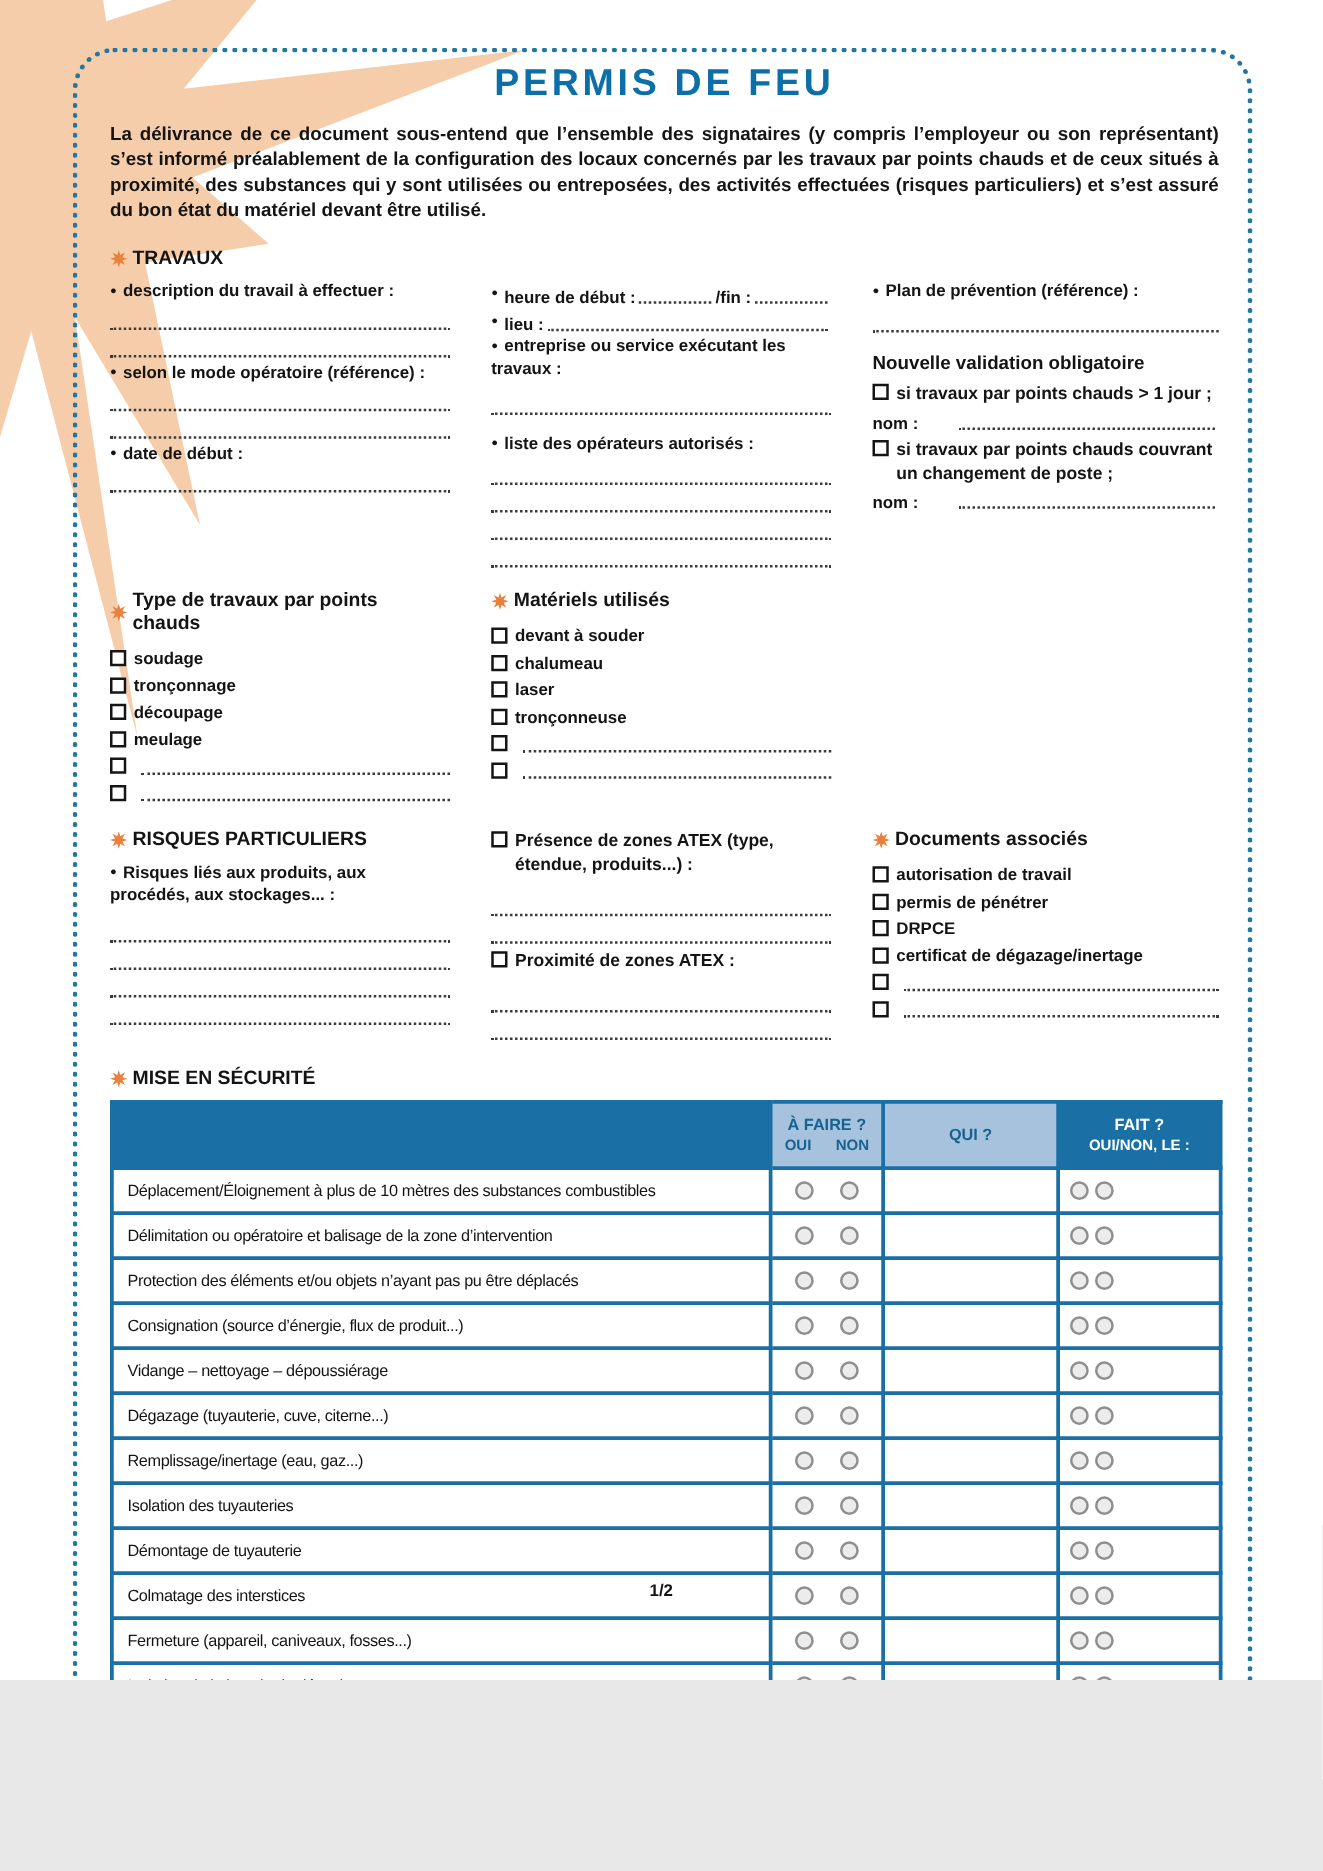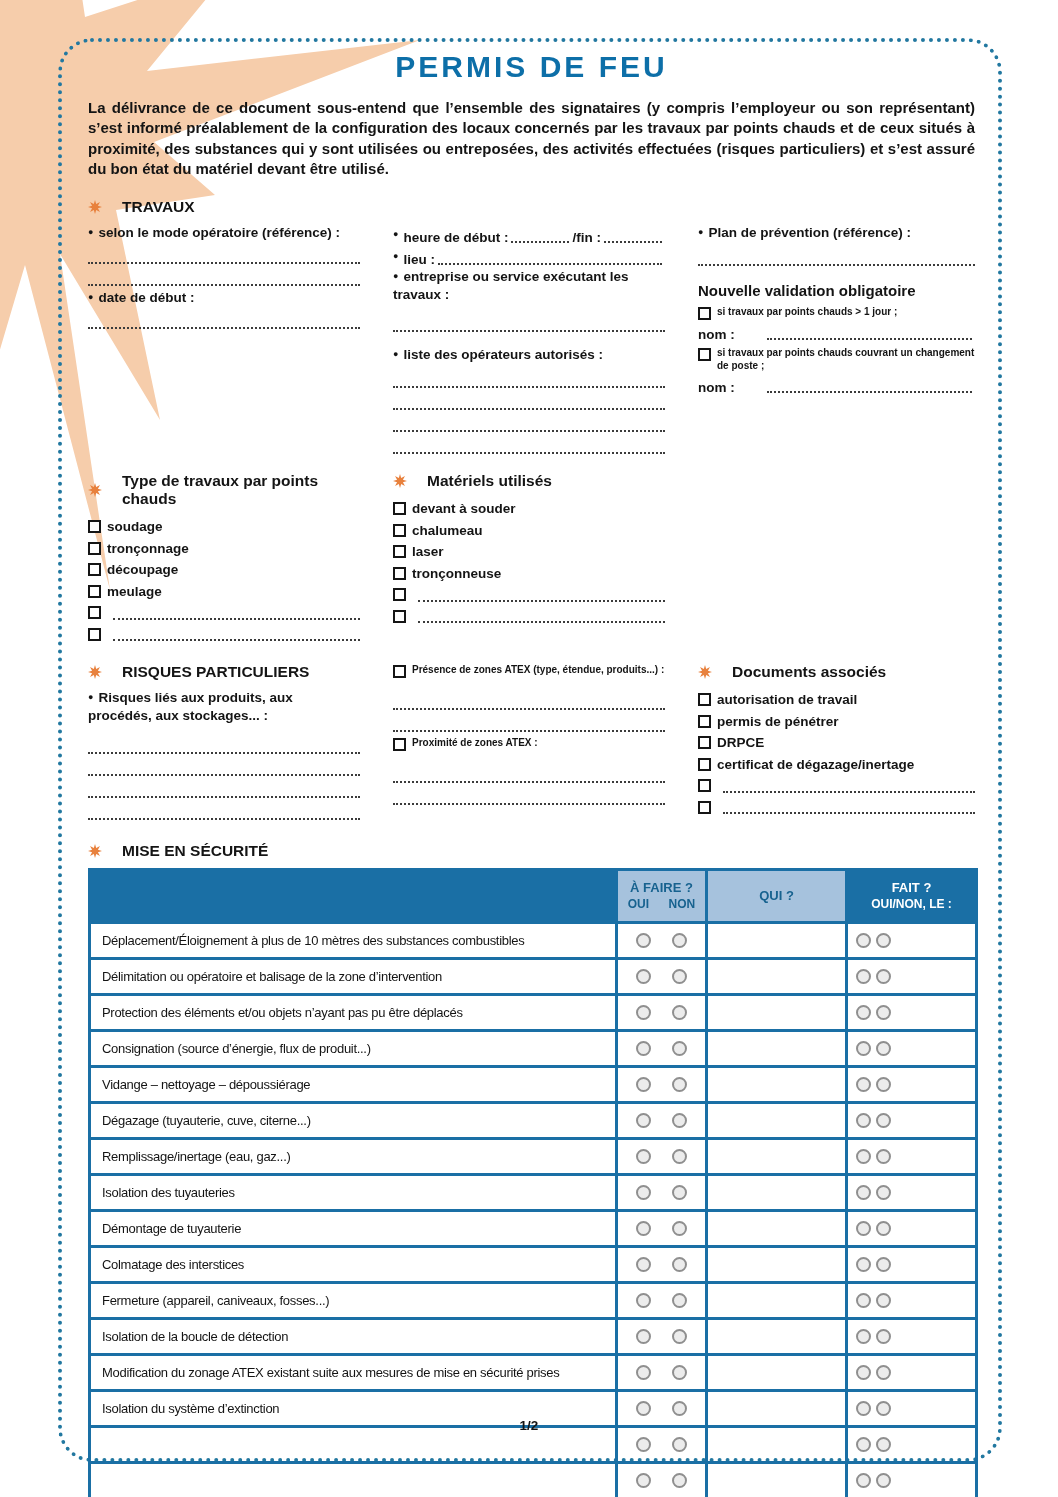--- a/index.html
+++ b/index.html
@@ -1,36 +1,36 @@
 <!DOCTYPE html>
 <html style="--title-blue: #0d6fa8; --table-blue: #1a6fa5; --table-header-light: #a6c2dd; --table-header-text: #17628f; --orange-icon: #e8813d; --starburst-peach: #f6cdab; --border-dots: #2278a0; --text: #141414; --radio-gray: #8f8f8f;"><head>
 <meta charset="utf-8">
 <style>
   html,body{margin:0;padding:0;background:#e8e8e8;}
   .page{
-    position:relative;width:1058px;height:1497px;background:#ffffff;
+    position:relative;width:1058px;height:1344px;background:#ffffff;
     overflow:hidden;margin:0 auto;color:var(--text,#141414);
     font-family:"Liberation Sans",sans-serif;
   }
   
   .starburst{position:absolute;left:-160px;top:-160px;width:720px;height:800px;z-index:0;}
   .starburst polygon{fill:var(--starburst-peach,#f6cdab);}
   
   .border-frame{
     position:absolute;left:58px;top:38px;width:936px;height:1416px;
     border:4px dotted var(--border-dots,#2278a0);border-radius:34px;z-index:1;
   }
   .content{position:absolute;left:88px;top:50px;width:887px;z-index:2;}
   h1.title{
     margin:0 0 14px 0;text-align:center;font-size:30px;font-weight:800;
     letter-spacing:3px;color:var(--title-blue,#0d6fa8);
   }
   .intro{margin:0;font-size:15px;font-weight:600;line-height:1.36;text-align:justify;}
   
-  .sec-head{display:flex;align-items:center;gap:20px;font-size:15.5px;font-weight:800;margin:0 0 8px 0;}
+  .sec-head{display:flex;align-items:center;gap:4px;font-size:15.5px;font-weight:800;margin:0 0 8px 0;}
   .sun{width:14px;height:14px;flex:0 0 14px;}
   .sun polygon{fill:var(--orange-icon,#e8813d);}
   
   .cols3{display:grid;grid-template-columns:272px 272px 277px;justify-content:space-between;}
   .sec{margin-top:18px;}
   
   .dot{font-size:9px;margin-right:5px;position:relative;top:-2px;}
   .lbl{font-size:13.5px;font-weight:600;line-height:1.3;min-height:18px;}
   .line{height:20px;border-bottom:2px dotted #3b3b3b;}
   ul.fields{list-style:none;margin:0;padding:0;}
@@ -39,21 +39,21 @@
   .inline-field .dot{align-self:center;top:0;}
   .fill{flex:1;border-bottom:2px dotted #3b3b3b;height:13px;margin:0 3px 2px 3px;}
   .block-label{font-size:13.5px;font-weight:600;line-height:1.35;margin-bottom:2px;}
   .mt6{margin-top:6px;}.mt10{margin-top:10px;}.mt14{margin-top:14px;}
   
   .cb{flex:0 0 13px;width:13px;height:13px;border:2px solid #151515;background:#fff;display:inline-block;box-sizing:border-box;}
   ul.checklist{list-style:none;margin:0;padding:0;}
   ul.checklist li{display:flex;align-items:center;gap:6px;height:21.5px;font-size:13.5px;font-weight:600;}
   ul.checklist li .cl-fill{display:none;}
   ul.checklist li.blank .cl-fill{display:block;flex:1;border-bottom:2px dotted #3b3b3b;height:12px;}
-  .cb-row{display:flex;align-items:flex-start;gap:6px;font-size:10px;font-weight:600;line-height:1.35;margin-top:4px;}
+  .cb-row{display:flex;align-items:flex-start;gap:6px;font-size:14px;font-weight:600;line-height:1.35;margin-top:4px;}
   .cb-row .cb{margin-top:2px;}
   .nom-row{display:flex;align-items:flex-end;font-size:13.5px;font-weight:600;margin-top:3px;min-height:19px;gap:29px;}
   .subhead{font-size:15px;font-weight:800;margin:16px 0 6px 0;}
   
   .sec-table{margin-top:8px;border-collapse:collapse;width:887px;table-layout:fixed;}
   .sec-table th,.sec-table td{border:3px solid var(--table-blue,#1a6fa5);padding:0;}
   .sec-table th{height:50px;font-size:13px;font-weight:700;}
   .hdr-dark{background:var(--table-blue,#1a6fa5);color:#ffffff;}
   .hdr-light{background:var(--table-header-light,#a6c2dd);color:var(--table-header-text,#17628f);}
   .hdr-sub{display:flex;justify-content:space-around;font-size:12px;margin-top:2px;}
@@ -84,20 +84,25 @@
     <div class="sec">
       <div class="sec-head">
         <svg class="sun" viewBox="0 0 20 20">
             <polygon points="20,10 14.2,11.7 17.1,17.1 11.7,14.2 10,20 8.3,14.2 2.9,17.1 5.8,11.7 0,10 5.8,8.3 2.9,2.9 8.3,5.8 10,0 11.7,5.8 17.1,2.9 14.2,8.3"></polygon>
           </svg>
         <span>TRAVAUX</span>
       </div>
       <div class="cols3">
         <ul class="fields">
 
+        <li class="field" data-lines="2">
+              <div class="lbl"><span class="dot">●</span><span>description du travail à effectuer :</span></div>
+              <div class="line l1"></div>
+              <div class="line l2"></div>
+            </li>
             <li class="field" data-lines="2">
               <div class="lbl"><span class="dot">●</span><span>selon le mode opératoire (référence) :</span></div>
               <div class="line l1"></div>
               <div class="line l2"></div>
             </li>
             <li class="field" data-lines="1">
               <div class="lbl"><span class="dot">●</span><span>date de début :</span></div>
               <div class="line l1"></div>
 
             </li>

